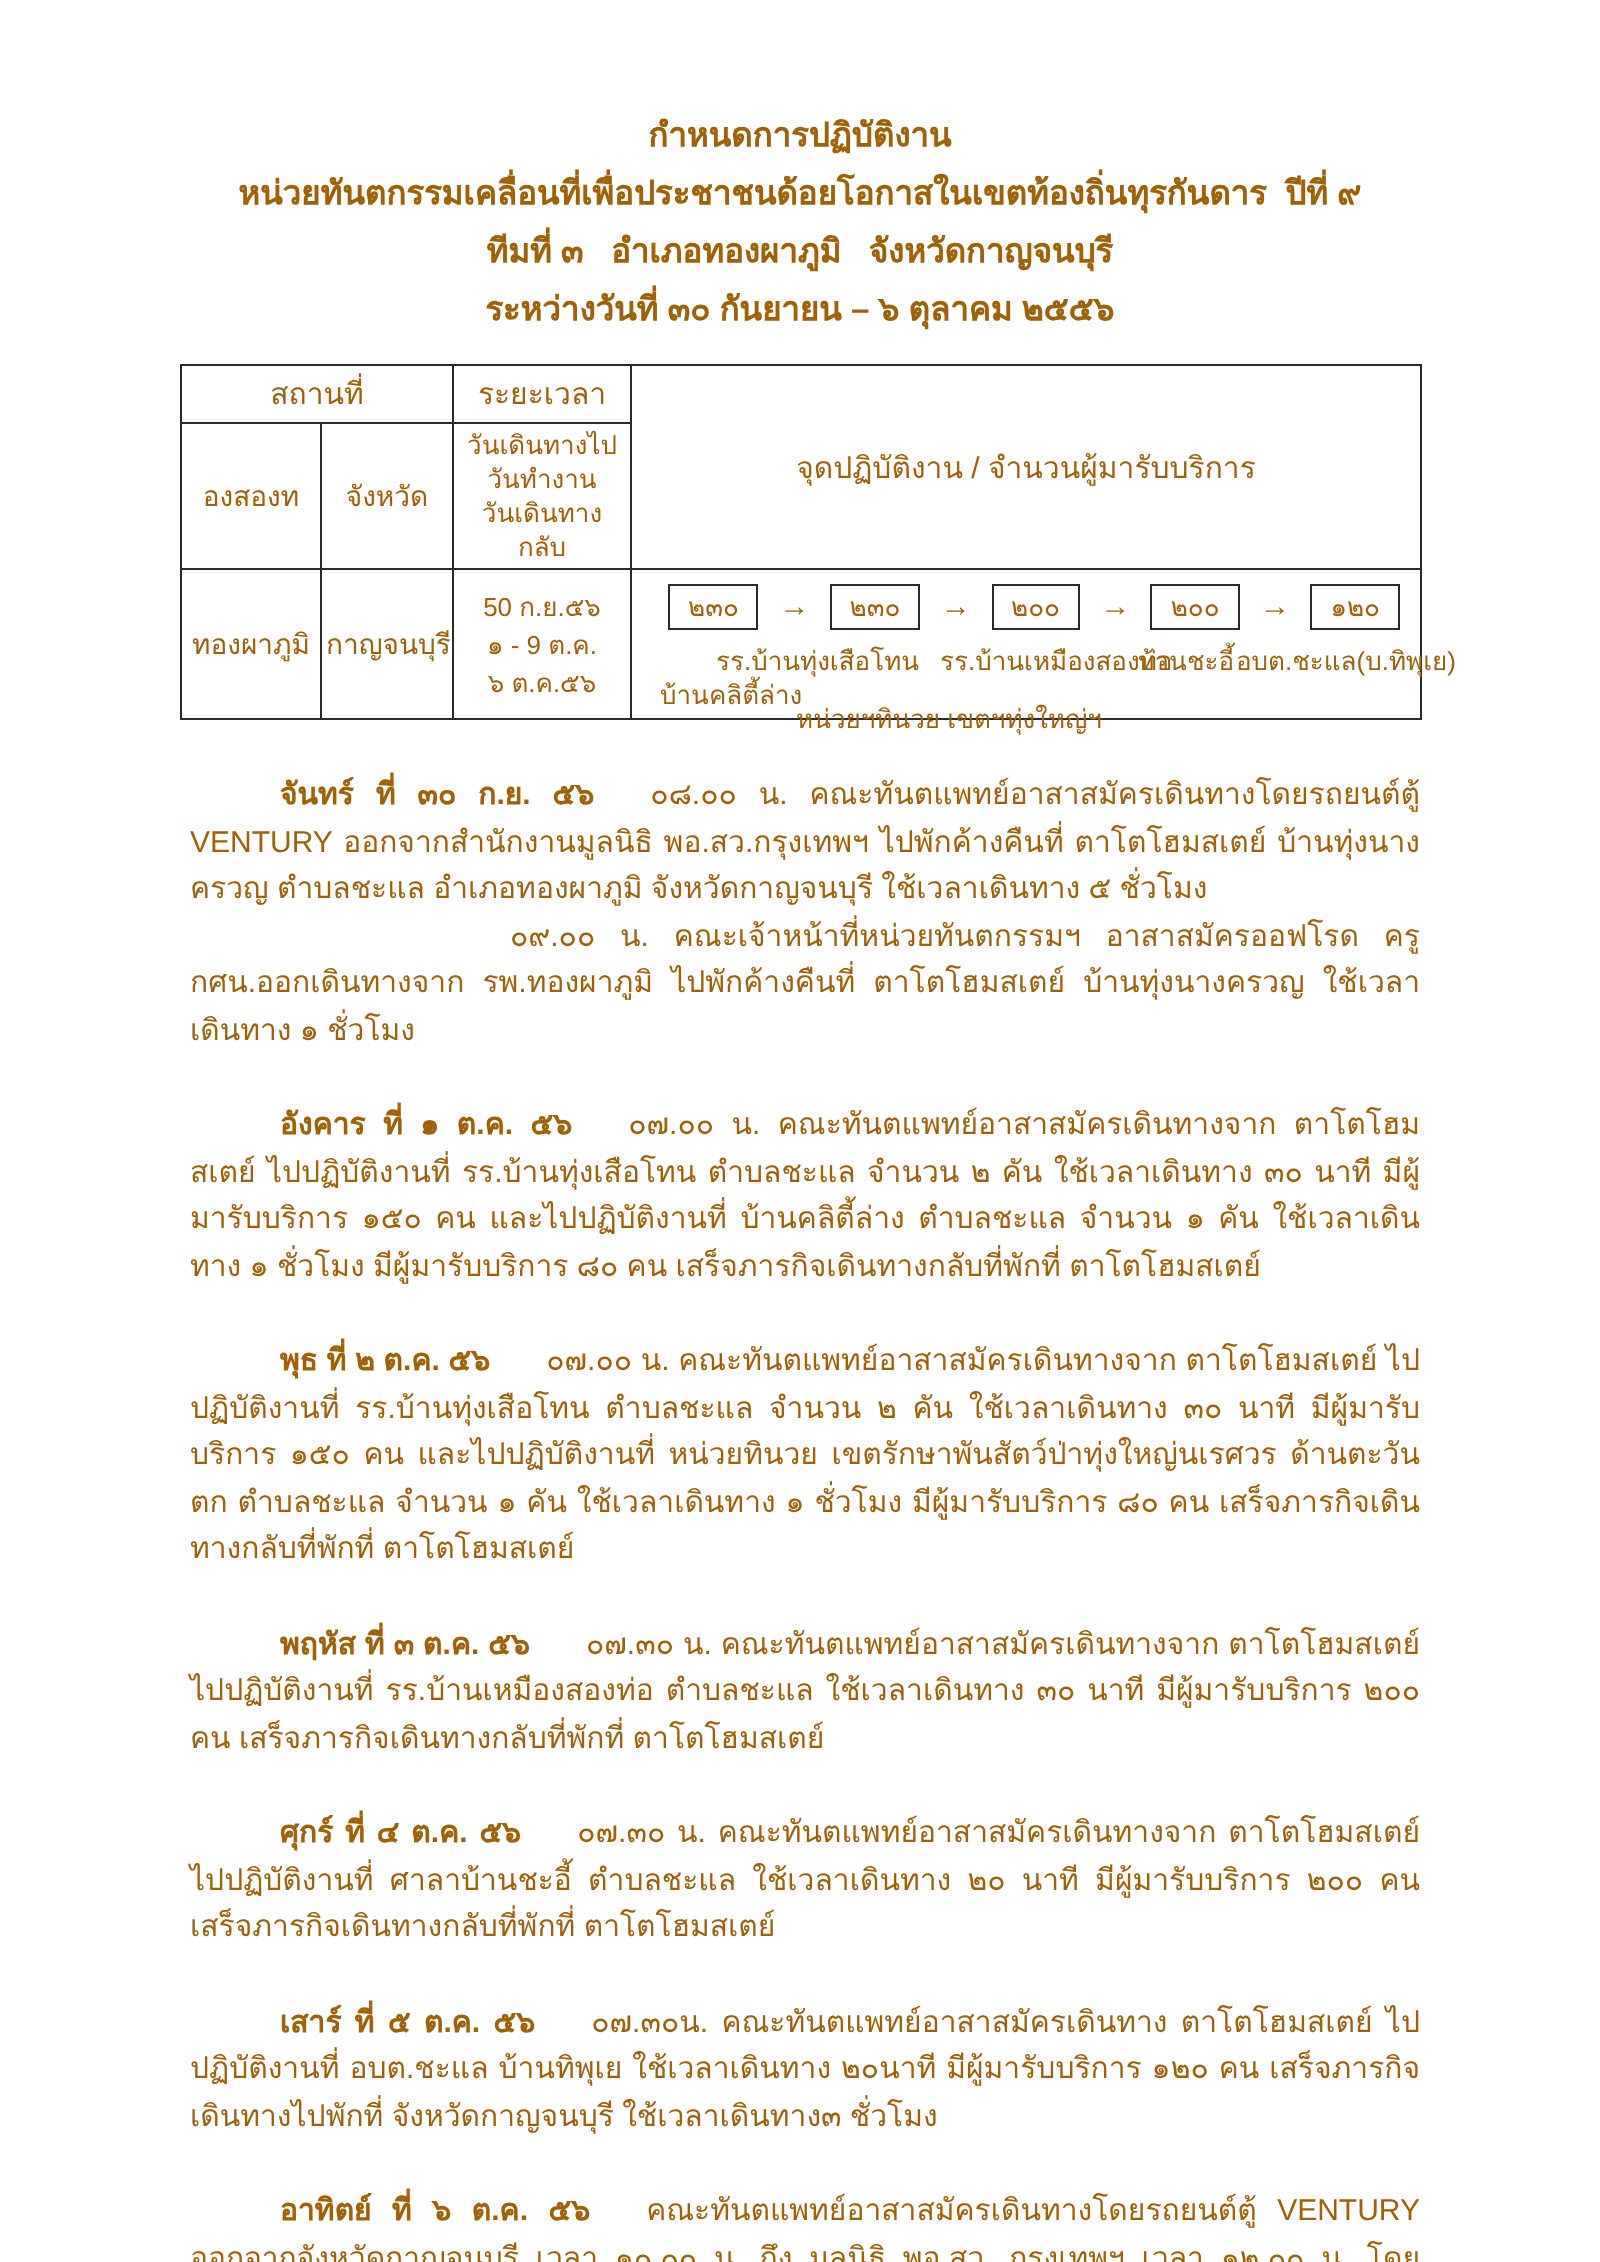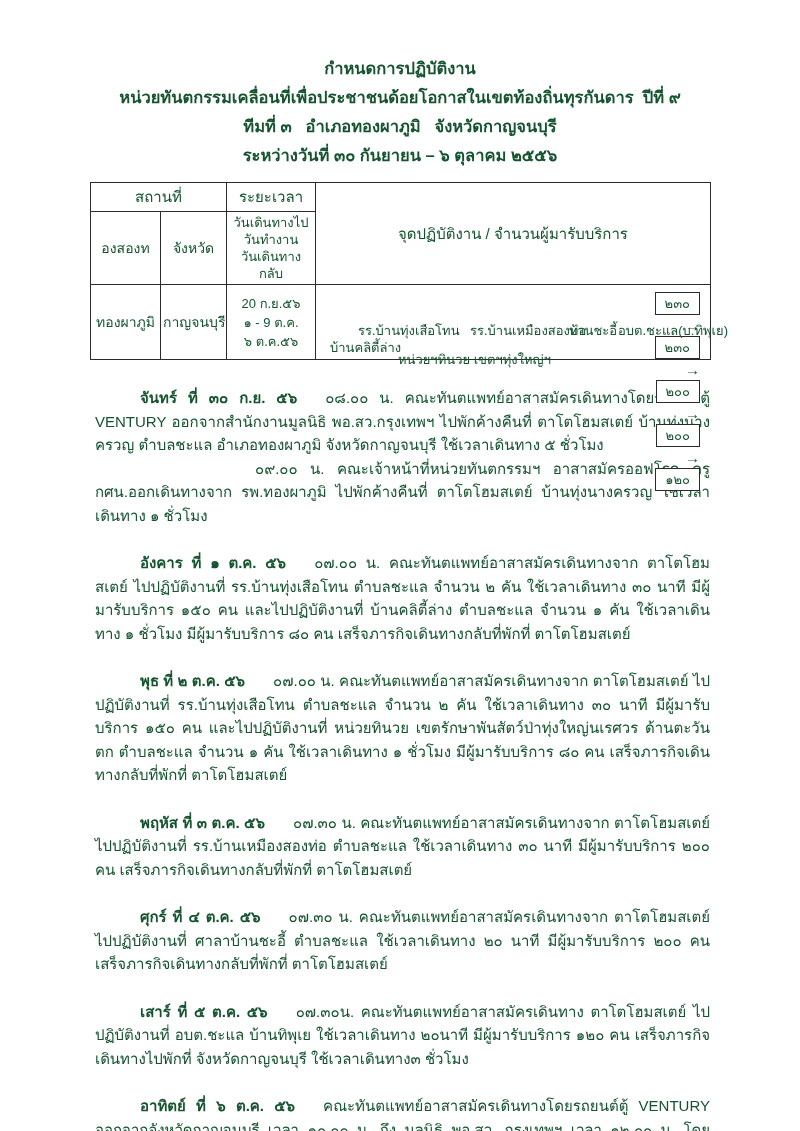--- a/index.html
+++ b/index.html
@@ -1,21 +1,21 @@
 <!DOCTYPE html>
 <html lang="th"><head>
 <meta charset="utf-8">
 <style>
   html,body{margin:0;padding:0;background:#888;}
   .page{
     position:relative;
     width:800px;height:1131px;
     margin:0 auto;
     background:#ffffff;
-    color:#14532d;
+    color:#a16207;
     font-family:"Liberation Sans","DejaVu Sans",sans-serif;
     overflow:hidden;
   }
   
   .title-block{padding-top:54px;text-align:center;}
   .title-block p{
     margin:0;font-weight:bold;font-size:16.5px;line-height:29px;white-space:pre-wrap;
   }
   
   table.sched{
@@ -38,23 +38,22 @@
   .col-ops{width:395px;}
   .h-group{height:26px;font-size:15px;}
   .h-sub{height:50px;}
   .small-lines{font-size:13px;line-height:17px;}
   .dates-cell{font-size:13px;line-height:19px;}
   .data-row td{height:70px;}
   .ops-cell{padding:0;vertical-align:top;}
   
   .flow{position:relative;height:70px;width:100%;}
   .flow-boxes{
-    display:flex;align-items:flex-end;justify-content:space-between;
+    display:flex;align-items:center;justify-content:space-between;
     padding:5px 8px 0 16px;
-    flex-direction:column;
   }
   .fbox{
     border:1.2px solid #2b2b2b;
     padding:0 9px;
     font-size:13px;line-height:21px;
     background:#fff;
   }
   .farrow{font-size:15px;font-weight:bold;line-height:21px;}
   .flow-label{position:absolute;font-size:13px;white-space:nowrap;}
   .fl1-0{left:40px;top:33px;}
@@ -107,21 +106,21 @@
       <th class="small-lines">
         <div>วันเดินทางไป</div>
         <div>วันทำงาน</div>
         <div>วันเดินทางกลับ</div>
       </th>
     </tr>
     <tr class="data-row">
       <td>ทองผาภูมิ</td>
       <td>กาญจนบุรี</td>
       <td class="dates-cell">
-        <div>20 ก.ย.๕๖</div>
+        <div>50 ก.ย.๕๖</div>
         <div>๑ - 9 ต.ค.</div>
         <div>๖ ต.ค.๕๖</div>
       </td>
       <td class="ops-cell">
         <div class="flow">
           <div class="flow-boxes">
             <span class="fbox">๒๓๐</span>
             <span class="farrow">→</span>
             <span class="fbox">๒๓๐</span>
             <span class="farrow">→</span>

